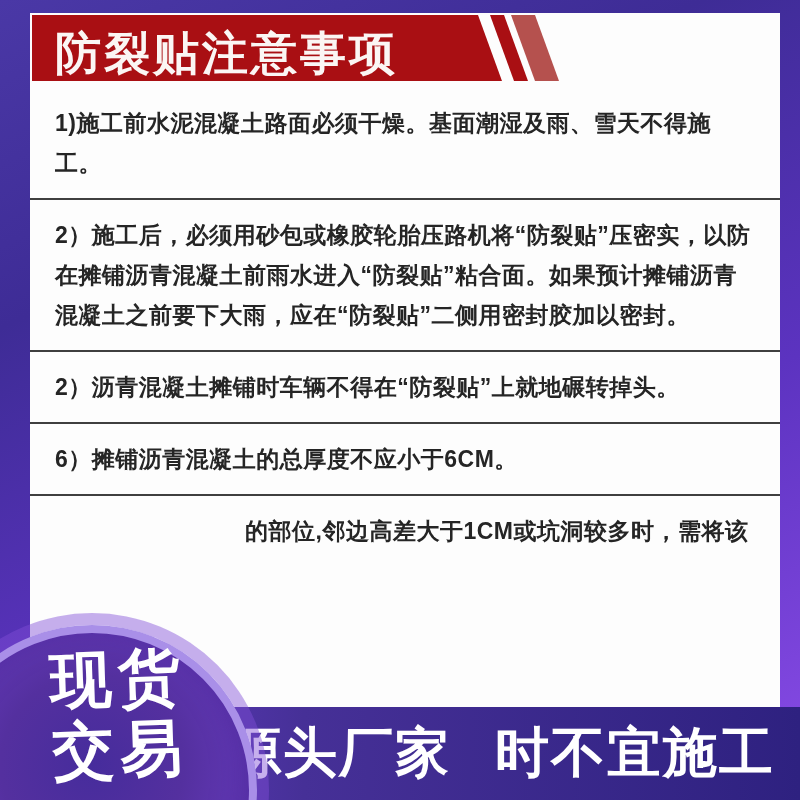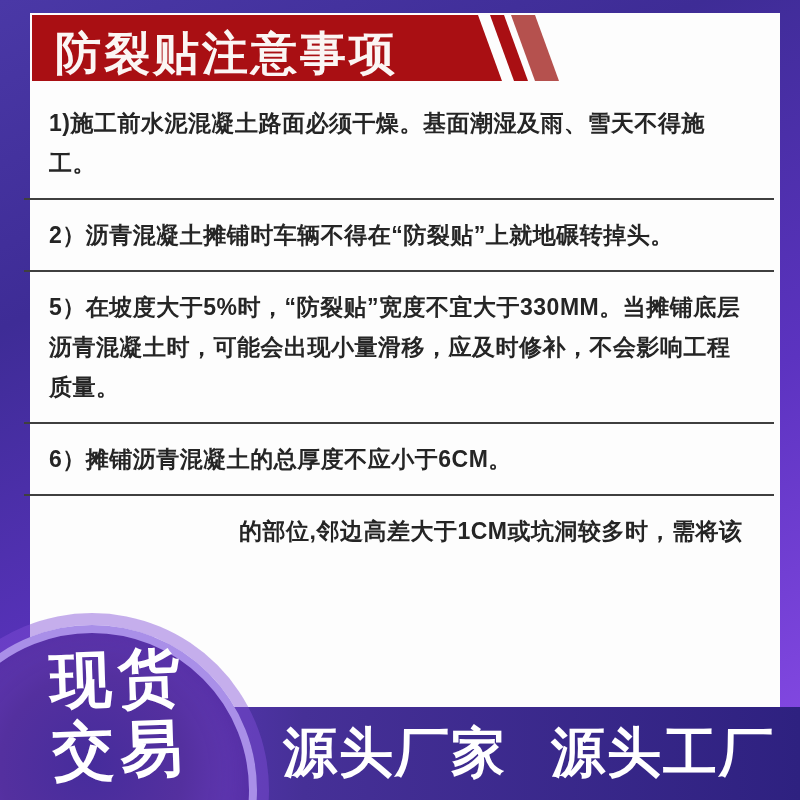--- a/index.html
+++ b/index.html
@@ -20,21 +20,21 @@
     clip-path:polygon(0 0,446px 0,470px 66px,0 66px);
   }
   .stripe{position:absolute;top:0;height:66px;transform:skewX(20deg);transform-origin:0 0;}
   .stripe-dark{left:458px;width:14px;background:#a90f13;}
   .stripe-light{left:479px;width:24px;background:#b5514e;}
   .banner-title{
     position:absolute;left:23px;top:8px;color:#fbf6f4;font-size:46px;
     font-weight:700;letter-spacing:3px;white-space:nowrap;text-align:right;
   }
   
-  .notes{position:absolute;left:24px;top:88px;width:750px;z-index:2;}
+  .notes{position:absolute;left:30px;top:88px;width:750px;z-index:2;}
   .note-item{
     box-sizing:border-box;width:100%;
     padding:15px 28px 15px 25px;
     border-bottom:2px solid #3f3f3f;
     font-size:23px;line-height:40px;font-weight:700;color:#252525;
     letter-spacing:0.5px;
   }
   .note-item:last-child{border-bottom:none;}
   .note-item.indent-7{padding-left:215px;}
   
@@ -68,29 +68,29 @@
 
 <div class="banner-wrap">
   <div class="banner-main"></div>
   <div class="stripe stripe-dark"></div>
   <div class="stripe stripe-light"></div>
   <div class="banner-title">防裂贴注意事项</div>
 </div>
 
 <div class="notes">
   <div class="note-item">1)施工前水泥混凝土路面必须干燥。基面潮湿及雨、雪天不得施工。</div>
+  <div class="note-item">2）施工后，必须用砂包或橡胶轮胎压路机将“防裂贴”压密实，以防在摊铺沥青混凝土前雨水进入“防裂贴”粘合面。如果预计摊铺沥青混凝土之前要下大雨，应在“防裂贴”二侧用密封胶加以密封。</div>
   <div class="note-item">2）沥青混凝土摊铺时车辆不得在“防裂贴”上就地碾转掉头。</div>
-  <div class="note-item">5）在坡度大于5%时，“防裂贴”宽度不宜大于330MM。当摊铺底层沥青混凝土时，可能会出现小量滑移，应及时修补，不会影响工程质量。</div>
   <div class="note-item">6）摊铺沥青混凝土的总厚度不应小于6CM。</div>
   <div class="note-item indent-7">的部位,邻边高差大于1CM或坑洞较多时，需将该</div>
 </div>
 
 <div class="footer">
   <span class="footer-label">源头厂家</span>
-  <span class="footer-label">源头工厂</span>
+  <span class="footer-label">时不宜施工</span>
 </div>
 
 <div class="badge">
   <div class="badge-text">
     <div>现货</div>
     <div>交易</div>
   </div>
 </div>
 
 </body></html>

